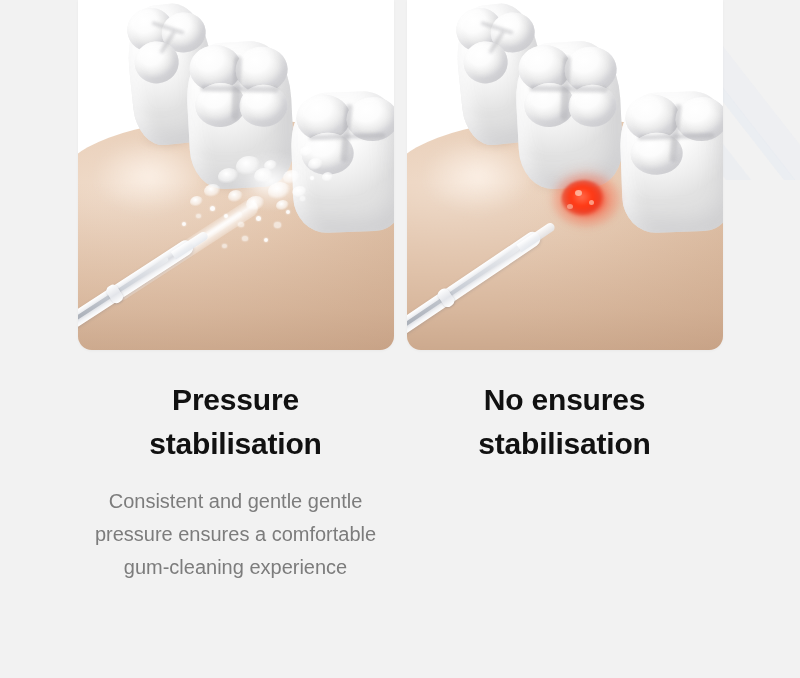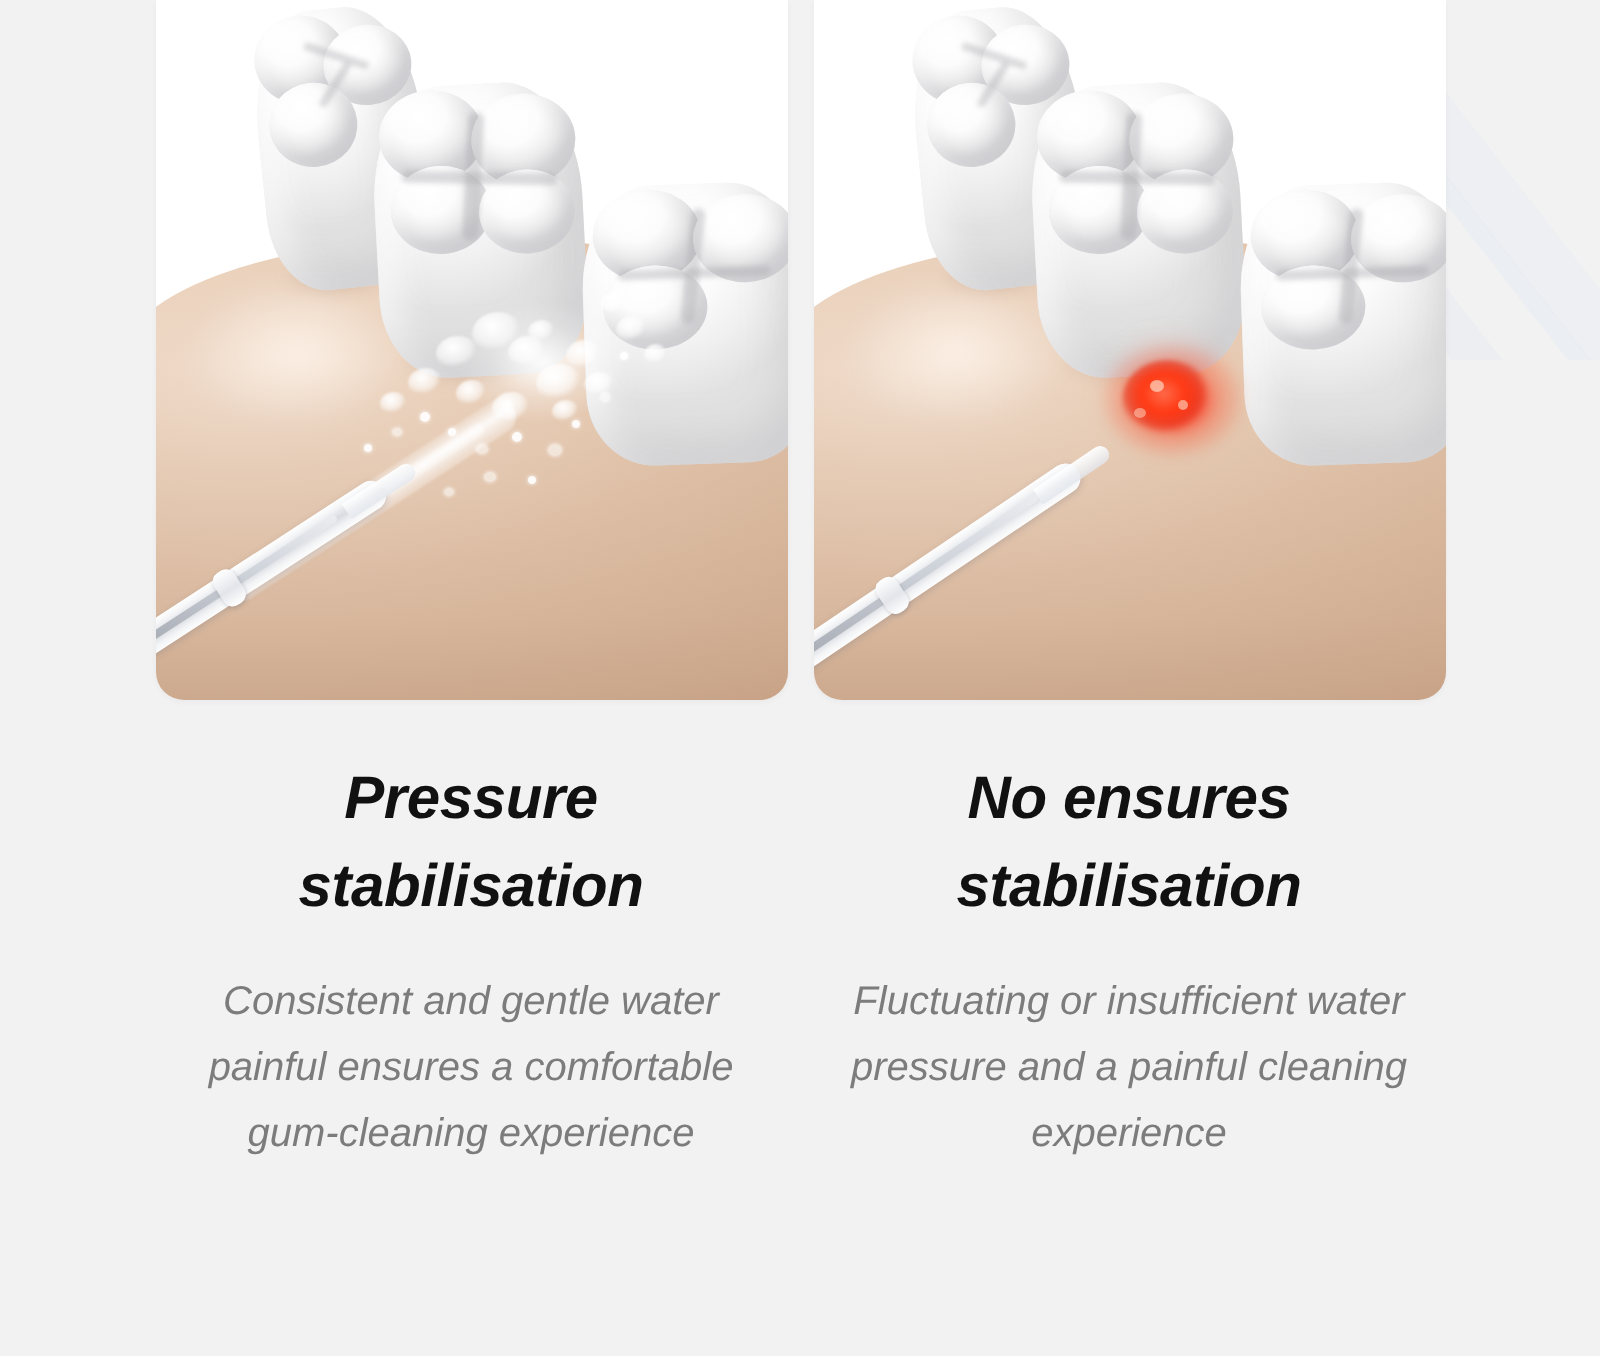--- a/index.html
+++ b/index.html
@@ -27,21 +27,21 @@
   }
   .bg-decor-left .streak2{
     position:absolute;background:#e6ebf3;opacity:.5;border-radius:40px;
   }
 
   
   .compare{
     position:absolute;left:0;top:0;width:800px;height:678px;
     display:flex;justify-content:center;gap:13px;
   }
-  .panel{width:316px;display:flex;flex-direction:column;font-style:italic;}
+  .panel{width:316px;display:flex;flex-direction:column;}
 
   
   .illus{
     position:relative;width:316px;height:350px;
     background:#ffffff;
     border-bottom-left-radius:14px;border-bottom-right-radius:14px;
     overflow:hidden;
     box-shadow:0 1px 3px rgba(0,0,0,.04);
   }
   .scene{position:absolute;inset:0;overflow:hidden;}
@@ -272,21 +272,21 @@
           <div class="core" style="width:120px;"></div>
           <div class="collar" style="left:52px;"></div>
           <div class="tip" style="left:128px;top:3px;width:40px;"></div>
         </div>
 
       </div>
     </div>
 
     <div class="caption">
       <h2 class="title">Pressure stabilisation</h2>
-      <p class="desc">Consistent and gentle water painful ensures a comfortable gum-cleaning experience</p>
+      <p class="desc">Consistent and gentle gentle pressure ensures a comfortable gum-cleaning experience</p>
     </div>
   </div>
 
   <div class="panel">
 
     <div class="illus">
       <div class="scene">
 
         <div class="gum"></div>
         <div class="gum-hl"></div>
@@ -333,17 +333,16 @@
           <div class="core" style="width:150px;"></div>
           <div class="collar" style="left:58px;"></div>
           <div class="tip" style="left:152px;top:3px;width:42px;"></div>
         </div>
 
       </div>
     </div>
 
     <div class="caption">
       <h2 class="title">No ensures stabilisation</h2>
-      <p class="desc">Fluctuating or insufficient water pressure and a painful cleaning experience</p>
     </div>
   </div>
 
 </div>
 
 </body></html>

